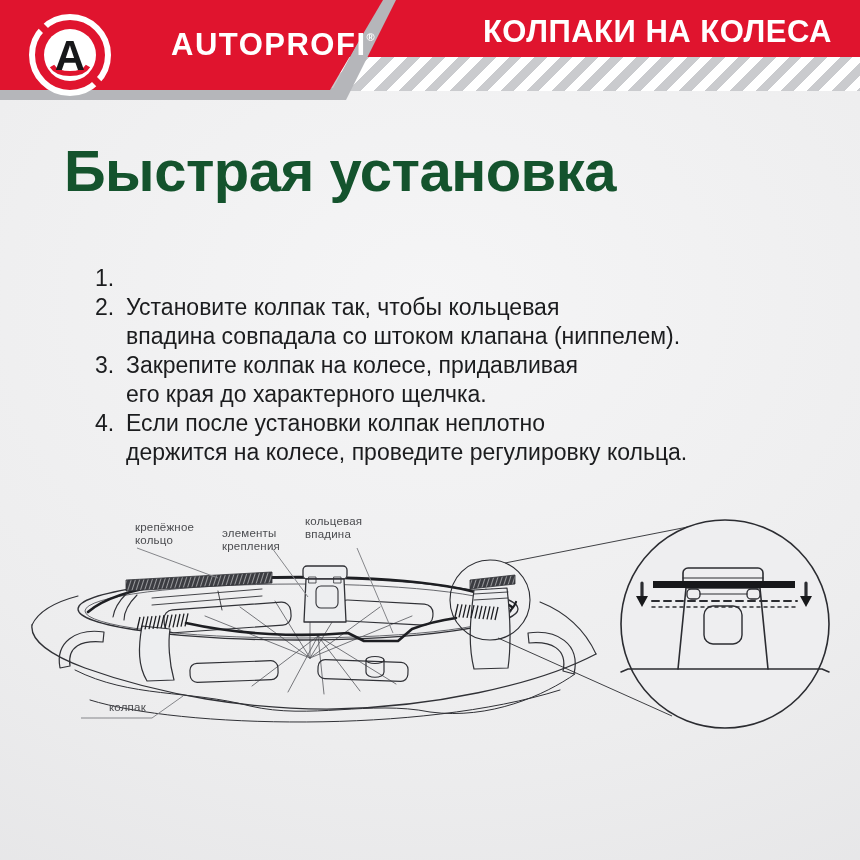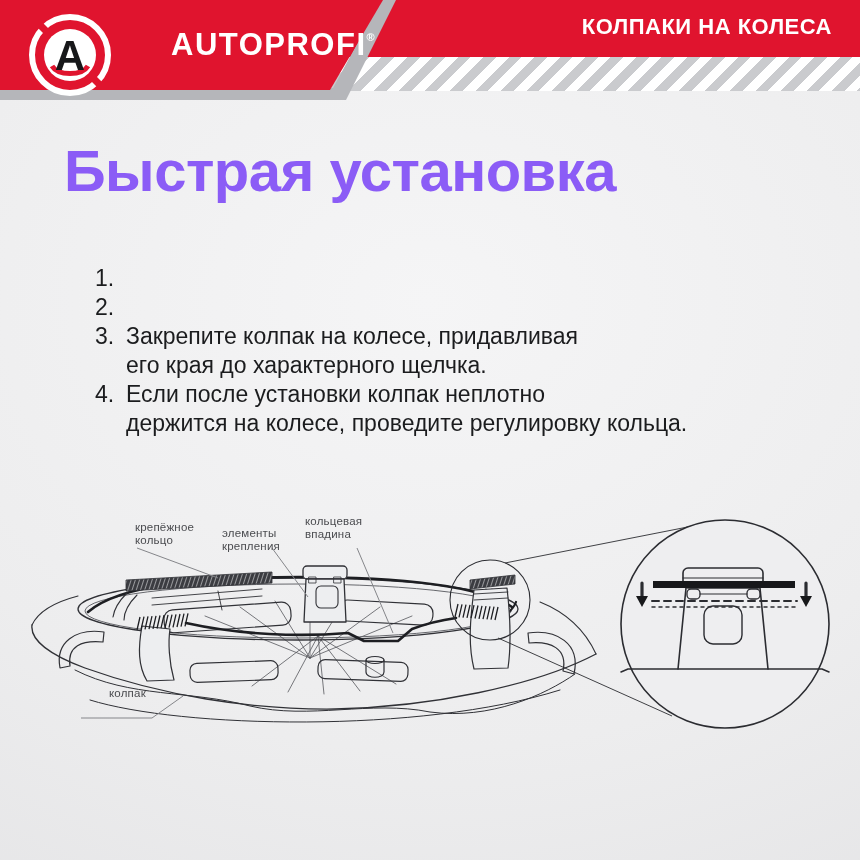--- a/index.html
+++ b/index.html
@@ -13,39 +13,39 @@
   .stripes{top:57px;left:0;width:860px;height:34px;
     background:repeating-linear-gradient(135deg,#cacbce 0 9px,#ffffff 9px 18px);}
   .redbar{top:0;left:0;width:860px;height:57px;background:var(--red);}
   .grayband{top:0;left:0;width:860px;height:100px;background:#b5b6ba;
     clip-path:polygon(0 88px,333px 88px,381px 0,396px 0,346px 100px,0 100px);}
   .redblock{top:0;left:0;width:430px;height:90px;background:var(--red);
     clip-path:polygon(0 0,383px 0,330px 90px,0 90px);}
   .brandname{top:27px;left:143px;color:#ffffff;font-size:31px;font-weight:800;
     letter-spacing:1.5px;white-space:nowrap;margin-left:28px;}
   .brandname sup{font-size:11px;letter-spacing:0;vertical-align:14px;}
-  .tagline{top:14px;right:28px;color:#ffffff;font-size:22px;font-weight:700;
+  .tagline{top:14px;right:28px;color:#ffffff;font-size:31px;font-weight:700;
     letter-spacing:.5px;white-space:nowrap;}
   .logo{top:12px;left:27px;width:86px;height:86px;}
   
-  .title{top:137px;left:0;width:680px;text-align:center;color:#8b5cf6;
+  .title{top:137px;left:0;width:680px;text-align:center;color:#14532d;
     font-size:58px;font-weight:800;letter-spacing:-.5px;}
   .instructions{top:264px;left:95px;width:690px;color:#1b1c1e;
     font-size:23px;line-height:29px;}
   .li{display:flex;}
   .li .num{width:31px;flex:0 0 31px;}
   .li .txt{white-space:pre-line;}
   
   .diagram{top:490px;left:0;width:860px;height:370px;}
   .lbl{position:absolute;font-size:11.5px;line-height:13px;color:#4a4b4f;
     white-space:pre-line;letter-spacing:.2px;}
   .lbl-ring{left:135px;top:31px;}
   .lbl-elems{left:222px;top:37px;}
   .lbl-groove{left:305px;top:25px;}
-  .lbl-cap{left:81px;top:197px;padding-left:28px;}
+  .lbl-cap{left:81px;top:211px;padding-left:28px;}
 </style>
 </head>
 <body style="--red:#e0142e">
 
 <div class="abs stripes"></div>
 <div class="abs redbar"></div>
 <div class="abs grayband"></div>
 <div class="abs redblock"></div>
 
 <svg class="abs logo" viewBox="0 0 86 86">
@@ -62,20 +62,22 @@
 <div class="abs tagline">КОЛПАКИ НА КОЛЕСА</div>
 
 <h1 class="abs title" style="margin:0">Быстрая установка</h1>
 
 <div class="abs instructions">
   <div class="li">
     <span class="num">1.</span>
   </div>
   <div class="li">
     <span class="num">2.</span>
+    <span class="txt">Установите колпак так, чтобы кольцевая
+впадина совпадала со штоком клапана (ниппелем).</span>
   </div>
   <div class="li">
     <span class="num">3.</span>
     <span class="txt">Закрепите колпак на колесе, придавливая
 его края до характерного щелчка.</span>
   </div>
   <div class="li">
     <span class="num">4.</span>
     <span class="txt">Если после установки колпак неплотно
 держится на колесе, проведите регулировку кольца.</span>

